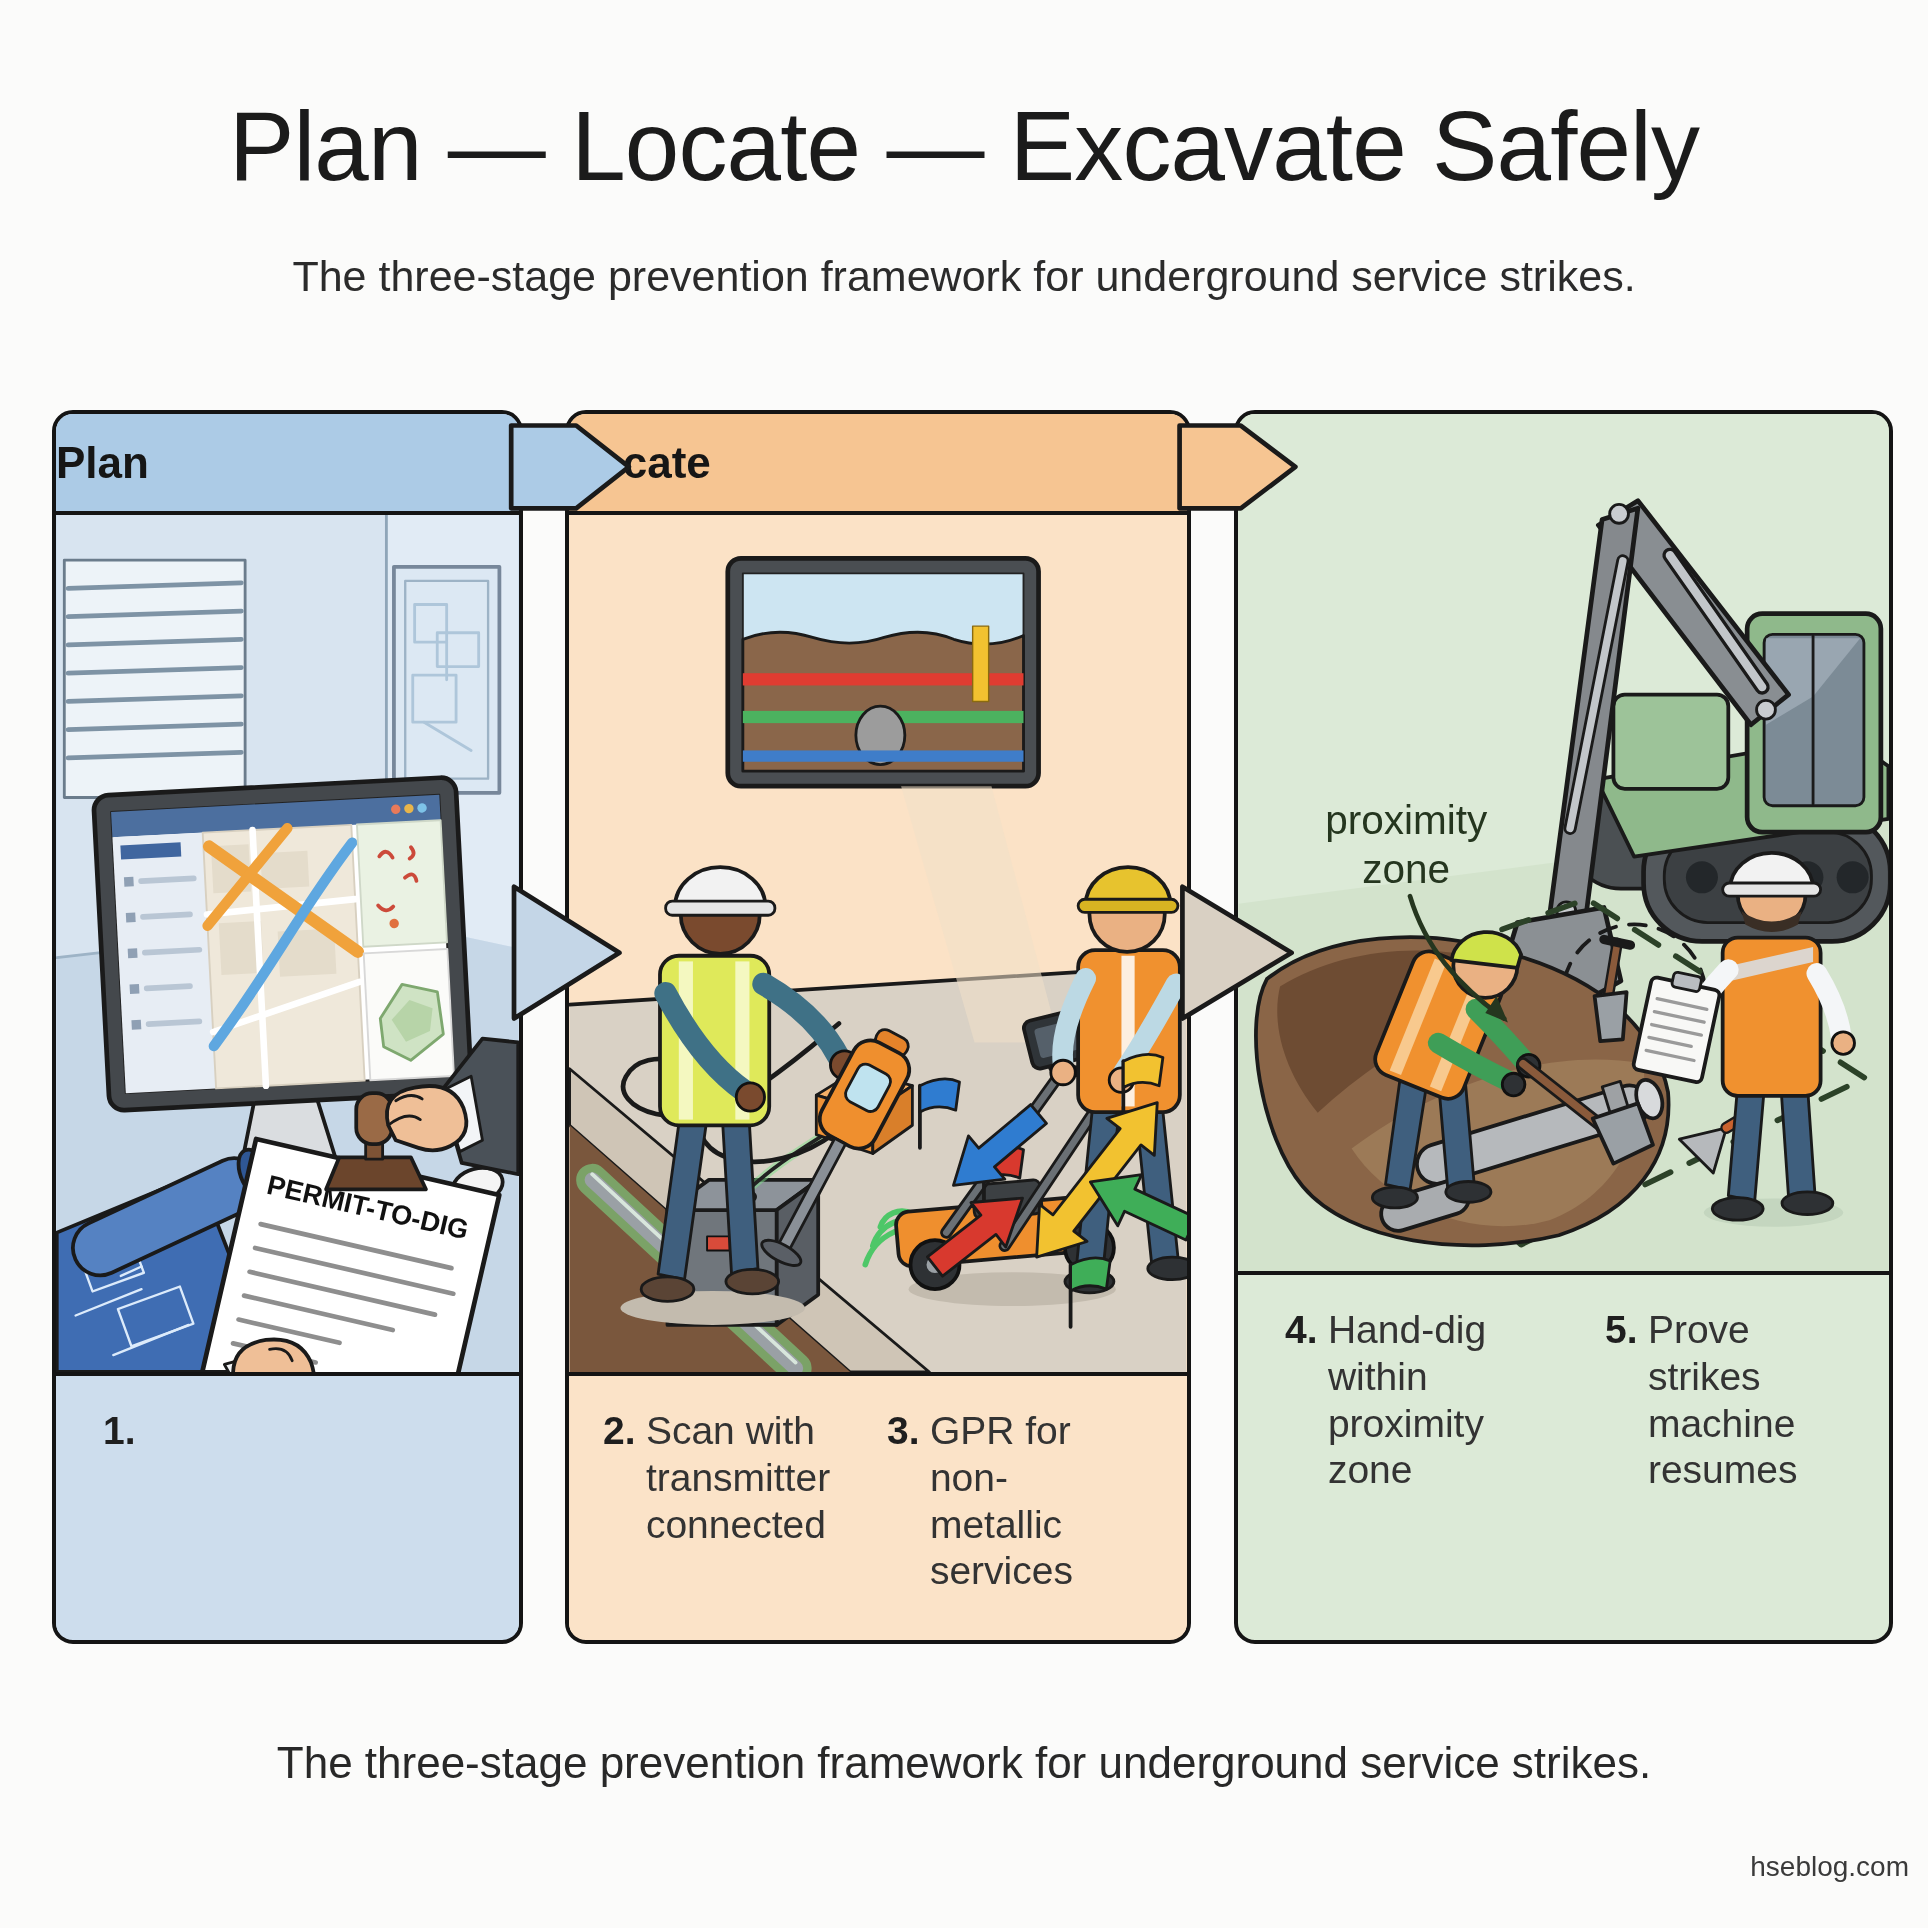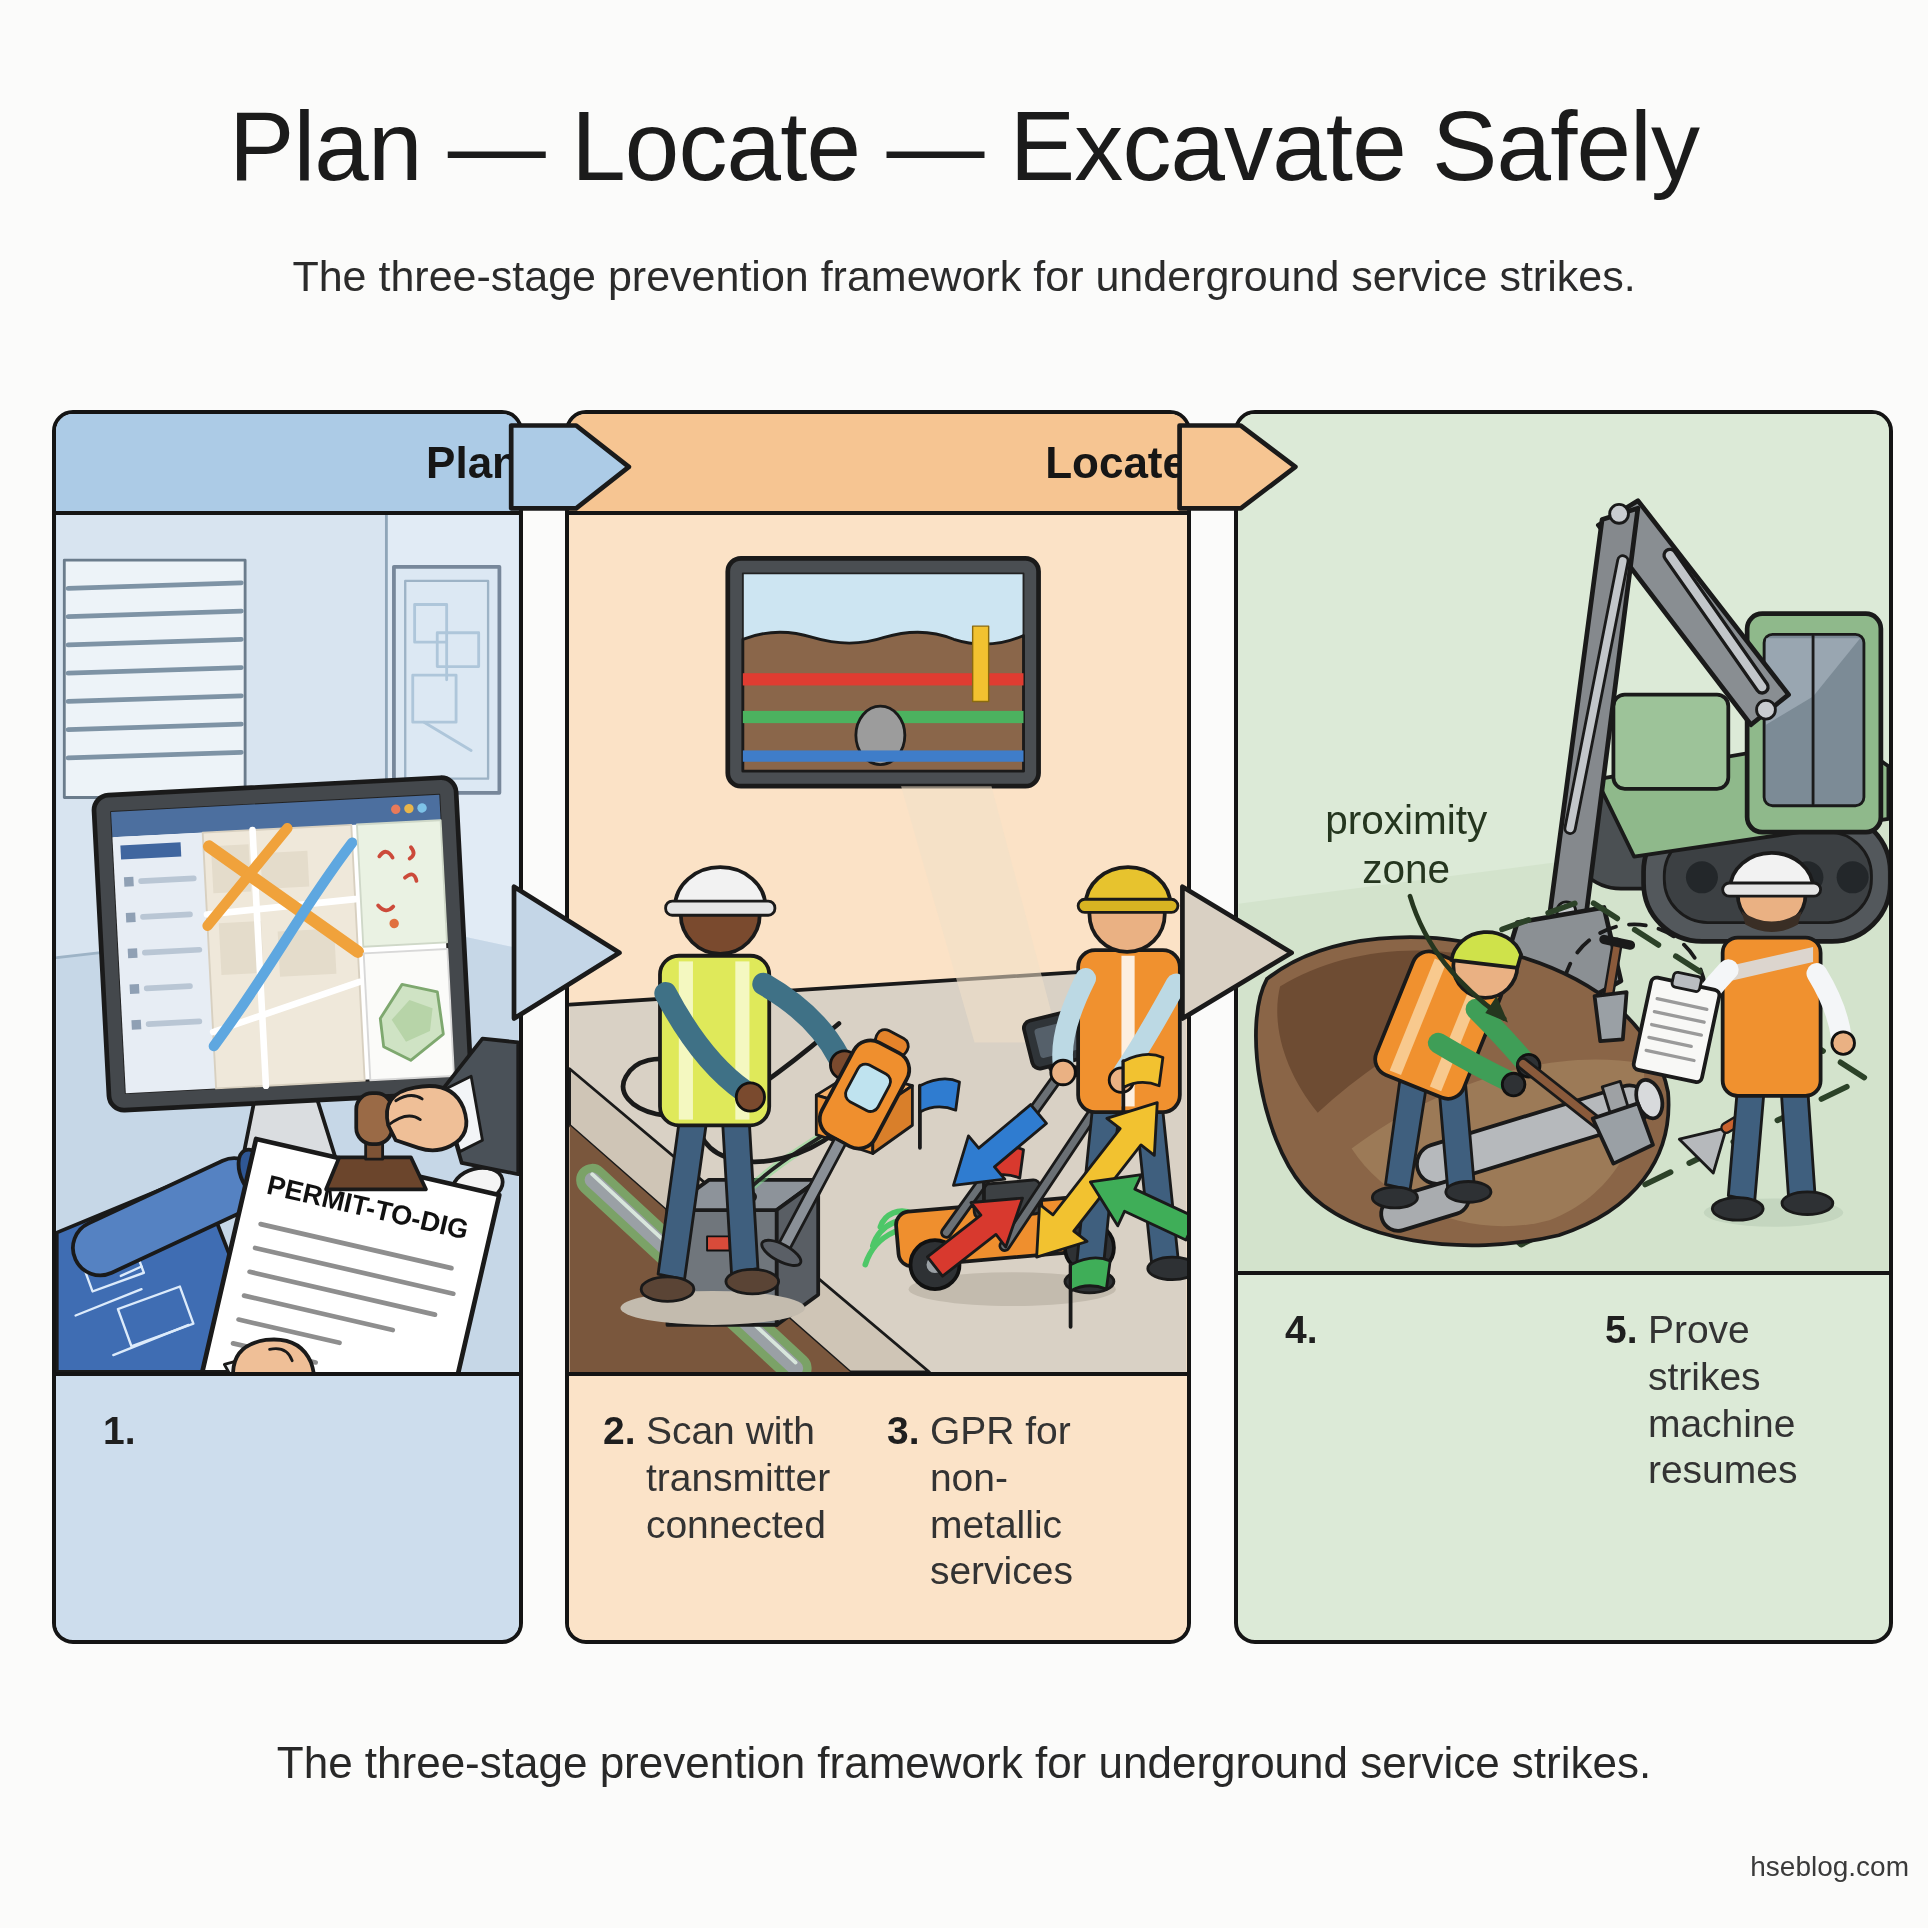--- a/index.html
+++ b/index.html
@@ -15,21 +15,21 @@
     position:absolute;top:252px;left:0;width:100%;text-align:center;
     font-size:43px;font-weight:400;color:#2b2b2b;
   }
   .panel{
     position:absolute;top:410px;height:1234px;box-sizing:border-box;
     border:4.7px solid #141414;border-radius:21px;overflow:hidden;
     background:var(--body-bg,#eee);
   }
   .panel-header{
     height:97px;background:var(--header-bg,#ccc);border-bottom:4.7px solid #141414;
-    display:flex;align-items:center;justify-content:flex-end;
+    display:flex;align-items:center;justify-content:flex-start;
     font-size:44px;font-weight:700;color:#161616;
   }
   .panel-illustration{position:relative;height:857px;overflow:hidden;}
   .panel-illustration svg{display:block;width:100%;height:100%;}
   .panel-caption{
     height:261px;border-top:4.7px solid #141414;background:var(--body-bg,#eee);
     position:relative;
   }
   .step{position:absolute;display:flex;font-size:39px;line-height:1.2;color:#333;}
   .step .num{font-weight:700;color:#1f1f1f;margin-right:10.4px;white-space:nowrap;}
@@ -497,20 +497,21 @@
           <text class="zone-label" x="178" y="446" text-anchor="middle">proximity</text>
           <text class="zone-label" x="178" y="498" text-anchor="middle">zone</text>
           <path d="M 182,512 C 198,566 232,606 282,642" stroke="#25361f" stroke-width="5" fill="none"></path>
           <polygon points="286,646 262,636 274,618" fill="#25361f"></polygon>
         </g>
       </svg>
     </div>
     <div class="panel-caption">
       <div class="step" style="left:47px;top:32px;">
         <span class="num">4.</span>
+        <span class="txt" style="max-width:188px;">Hand-dig within proximity zone</span>
       </div>
       <div class="step" style="left:367px;top:32px;">
         <span class="num">5.</span>
         <span class="txt" style="max-width:155px;">Prove strikes machine resumes</span>
       </div>
     </div>
   </div>
 
   <svg class="overlay" viewBox="0 0 2048 2048">
     <polygon points="543,452 612,452 668,496 612,540 543,540" fill="#accbe6" stroke="#1a1a1a" stroke-width="5"></polygon>

